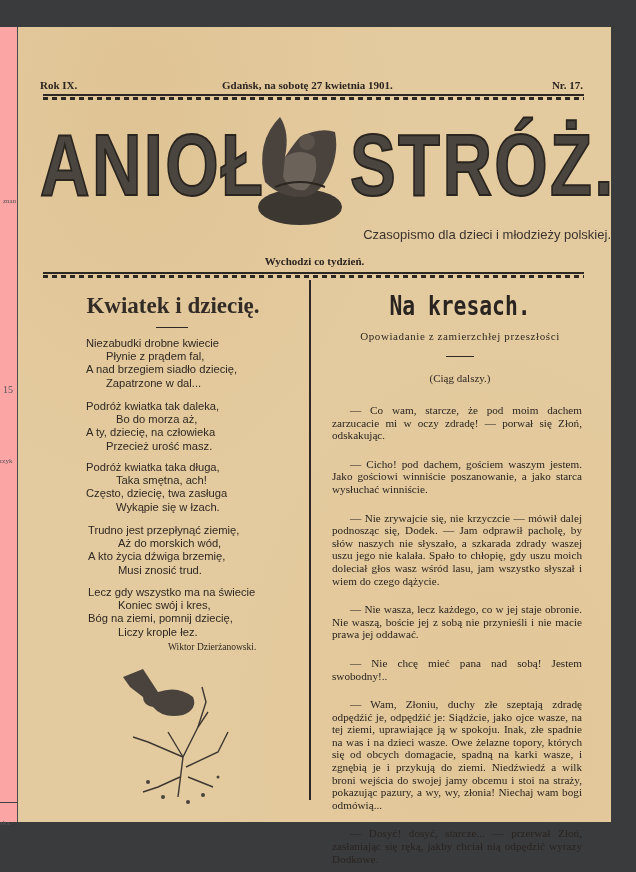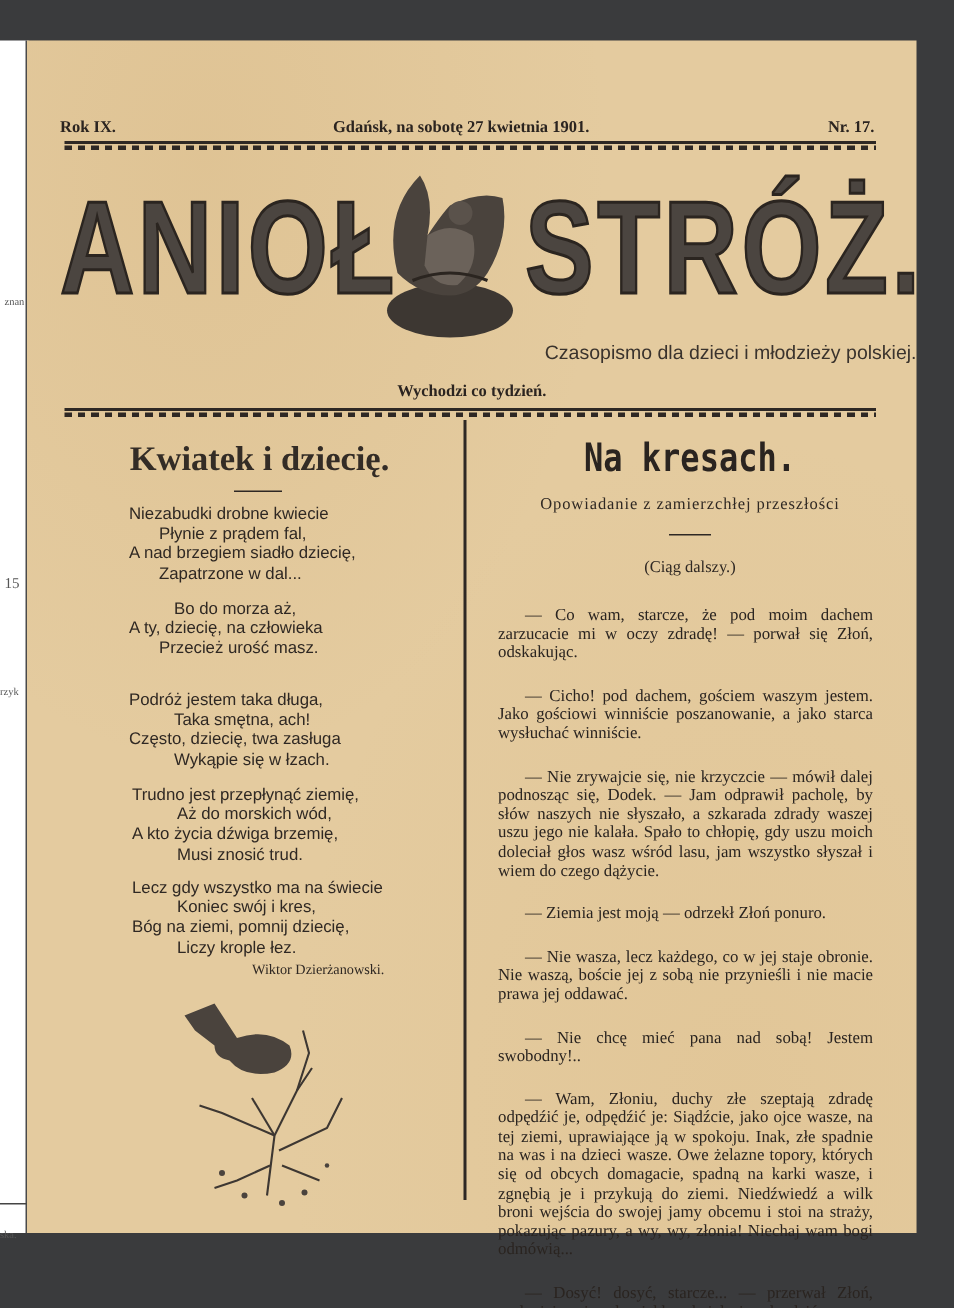--- a/index.html
+++ b/index.html
@@ -1,17 +1,17 @@
 <!DOCTYPE html>
 <html><head>
 <meta charset="utf-8">
 <style>
   html,body{margin:0;padding:0;}
   body{width:636px;height:872px;background:#3a3b3d;position:relative;overflow:hidden;font-family:"DejaVu Serif",serif;}
-  .left-page{position:absolute;left:0;top:27px;width:17px;height:795px;background:#ffffff;border-right:2px solid #4a4a4a;}
+  .left-page{position:absolute;left:0;top:27px;width:17px;height:795px;background:#fca5a5;border-right:2px solid #4a4a4a;}
   .left-page .frag{position:absolute;font-size:7px;color:#555;font-family:"Liberation Serif",serif;}
   .left-page .rule{position:absolute;left:0;top:775px;width:26px;height:1px;background:#444;}
   .page{position:absolute;left:18px;top:27px;width:593px;height:795px;background:#e4cb9f;
     background-image:radial-gradient(ellipse at 20% 10%, rgba(200,160,100,0.18), transparent 40%),
     radial-gradient(ellipse at 80% 90%, rgba(210,170,110,0.15), transparent 45%);}
   .masthead-top{position:absolute;top:52px;left:22px;right:25px;height:14px;font-family:"Liberation Serif",serif;font-weight:bold;font-size:11px;color:#2b2420;}
   .masthead-top .l{position:absolute;left:0;} .masthead-top .c{position:absolute;left:182px;} .masthead-top .r{position:absolute;right:3px;}
   .rule-dashed{position:absolute;left:25px;right:27px;height:3px;border-top:2px solid #2e2824;}
   .rule-dashed::after{content:"";position:absolute;left:0;right:0;top:1px;height:3px;background:repeating-linear-gradient(90deg,#2e2824 0 5px,transparent 5px 9px);}
   .title{position:absolute;top:80px;left:22px;width:560px;height:110px;}
@@ -77,26 +77,27 @@
   <div class="poem-title">Kwiatek i dziecię.</div>
   <div class="short-rule" style="top:300px;left:138px;width:32px"></div>
 
   <div class="stanza" style="top:310px;left:68px">
     <div>Niezabudki drobne kwiecie</div>
     <div class="i">Płynie z prądem fal,</div>
     <div>A nad brzegiem siadło dziecię,</div>
     <div class="i">Zapatrzone w dal...</div>
   </div>
   <div class="stanza" style="top:373px;left:68px">
+    <div>Podróż kwiatka tak daleka,</div>
     <div class="i" style="padding-left:30px">Bo do morza aż,</div>
     <div>A ty, dziecię, na człowieka</div>
     <div class="i">Przecież urość masz.</div>
   </div>
   <div class="stanza" style="top:434px;left:68px">
-    <div>Podróż jestem taka długa,</div>
+    <div>Podróż kwiatka taka długa,</div>
     <div class="i" style="padding-left:30px">Taka smętna, ach!</div>
     <div>Często, dziecię, twa zasługa</div>
     <div class="i" style="padding-left:30px">Wykąpie się w łzach.</div>
   </div>
   <div class="stanza" style="top:497px;left:70px">
     <div>Trudno jest przepłynąć ziemię,</div>
     <div class="i" style="padding-left:30px">Aż do morskich wód,</div>
     <div>A kto życia dźwiga brzemię,</div>
     <div class="i" style="padding-left:30px">Musi znosić trud.</div>
   </div>
@@ -130,20 +131,19 @@
 
   <div class="story-title">Na kresach.</div>
   <div class="story-sub">Opowiadanie z zamierzchłej przeszłości</div>
   <div class="short-rule" style="top:329px;left:428px;width:28px"></div>
   <div class="cont">(Ciąg dalszy.)</div>
 
   <div class="story">
     <p class="ind last">— Co wam, starcze, że pod moim dachem zarzucacie mi w oczy zdradę! — porwał się Złoń, odskakując.</p>
     <p class="ind last">— Cicho! pod dachem, gościem waszym jestem. Jako gościowi winniście poszanowanie, a jako starca wysłuchać winniście.</p>
     <p class="ind last">— Nie zrywajcie się, nie krzyczcie — mówił dalej podnosząc się, Dodek. — Jam odprawił pacholę, by słów naszych nie słyszało, a szkarada zdrady waszej uszu jego nie kalała. Spało to chłopię, gdy uszu moich doleciał głos wasz wśród lasu, jam wszystko słyszał i wiem do czego dążycie.</p>
-    <p class="ind last">— Ziemia jest moją — odrzekł Złoń ponuro.</p>
     <p class="ind last">— Nie wasza, lecz każdego, co w jej staje obronie. Nie waszą, boście jej z sobą nie przynieśli i nie macie prawa jej oddawać.</p>
     <p class="ind last">— Nie chcę mieć pana nad sobą! Jestem swobodny!..</p>
     <p class="ind last">— Wam, Złoniu, duchy złe szeptają zdradę odpędźić je, odpędźić je: Siądźcie, jako ojce wasze, na tej ziemi, uprawiające ją w spokoju. Inak, złe spadnie na was i na dzieci wasze. Owe żelazne topory, których się od obcych domagacie, spadną na karki wasze, i zgnębią je i przykują do ziemi. Niedźwiedź a wilk broni wejścia do swojej jamy obcemu i stoi na straży, pokazując pazury, a wy, wy, złonia! Niechaj wam bogi odmówią...</p>
     <p class="ind last">— Dosyć! dosyć, starcze... — przerwał Złoń, zasłaniając się ręką, jakby chciał nią odpędzić wyrazy Dodkowe.</p>
     <p class="ind last">— Nie dosyć! gościem twoim, ślepcem i</p>
   </div>
 </div>
 
 </body></html>

